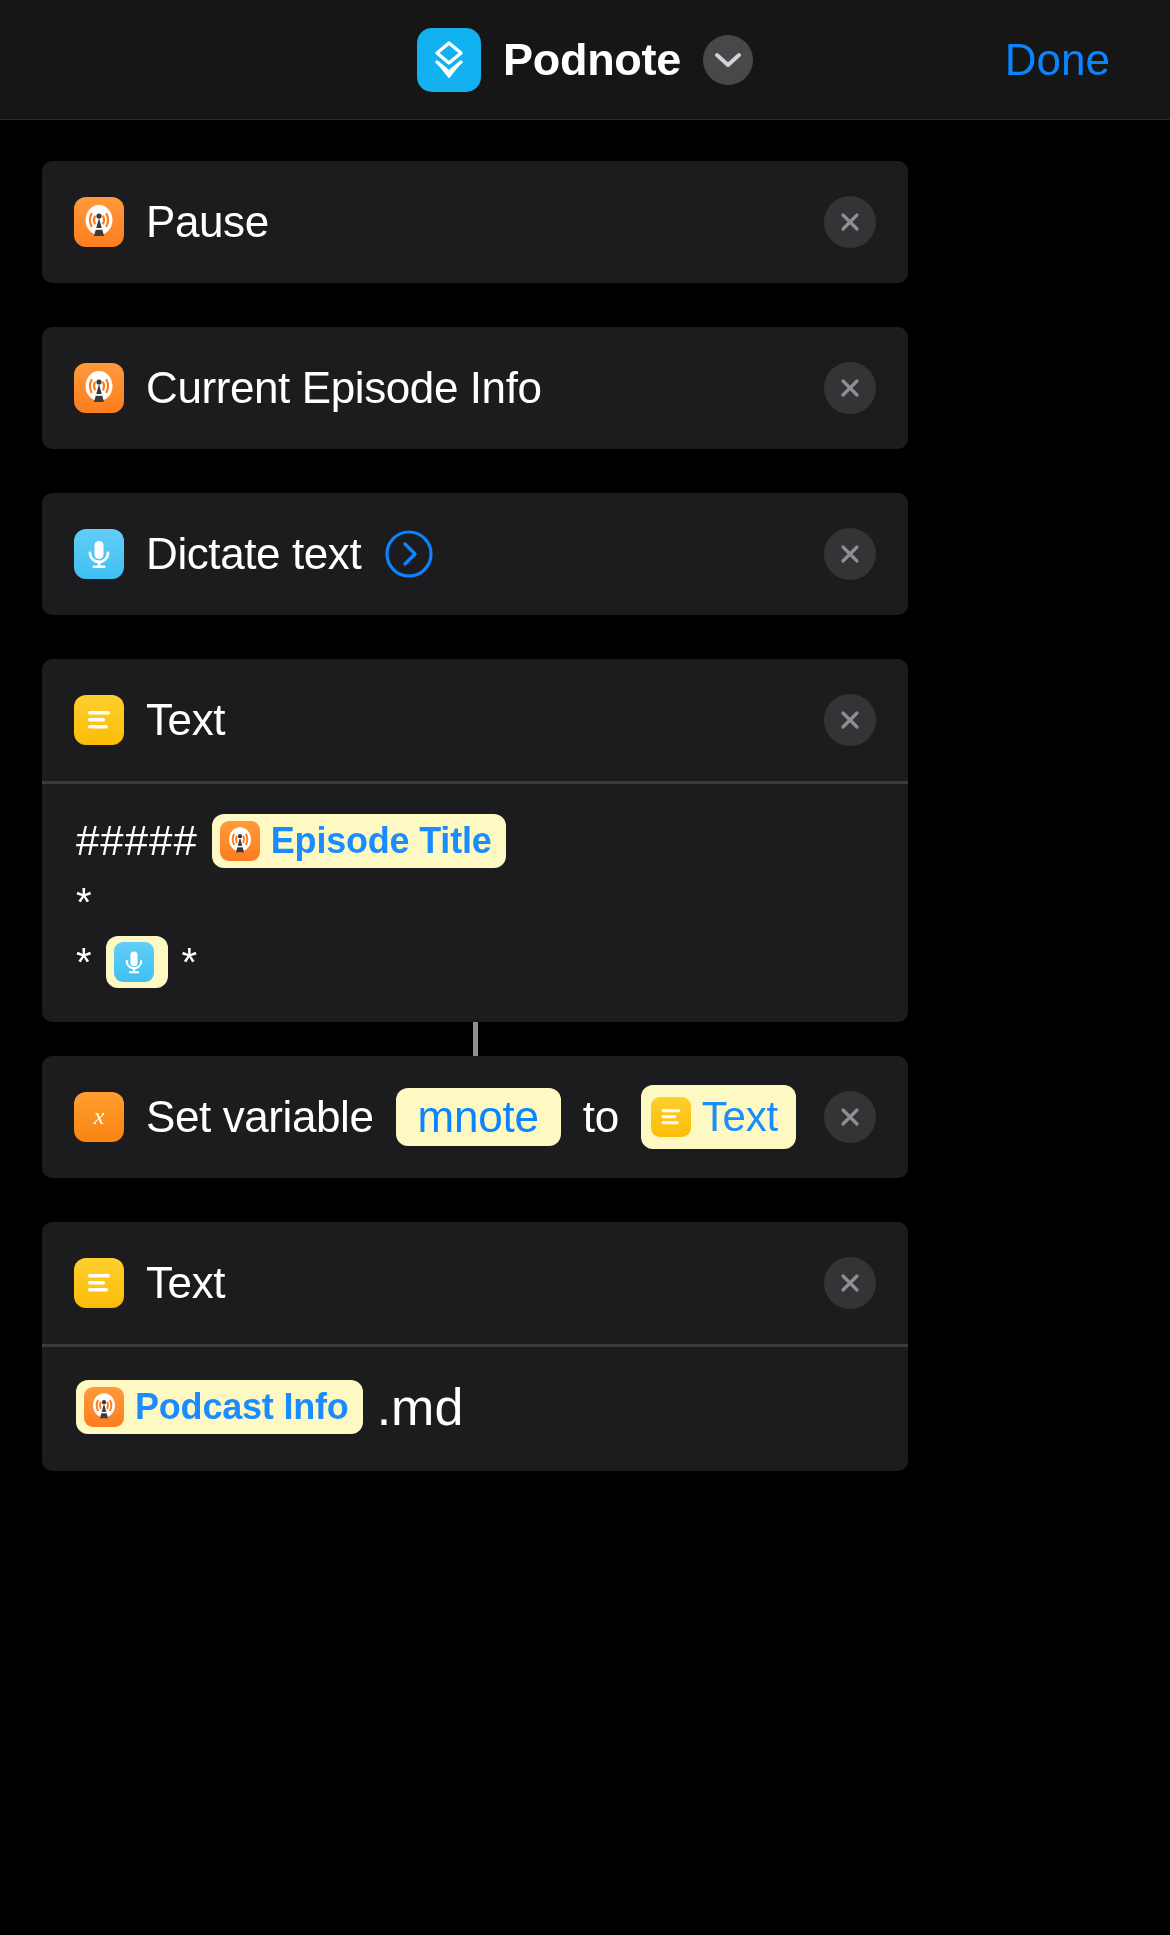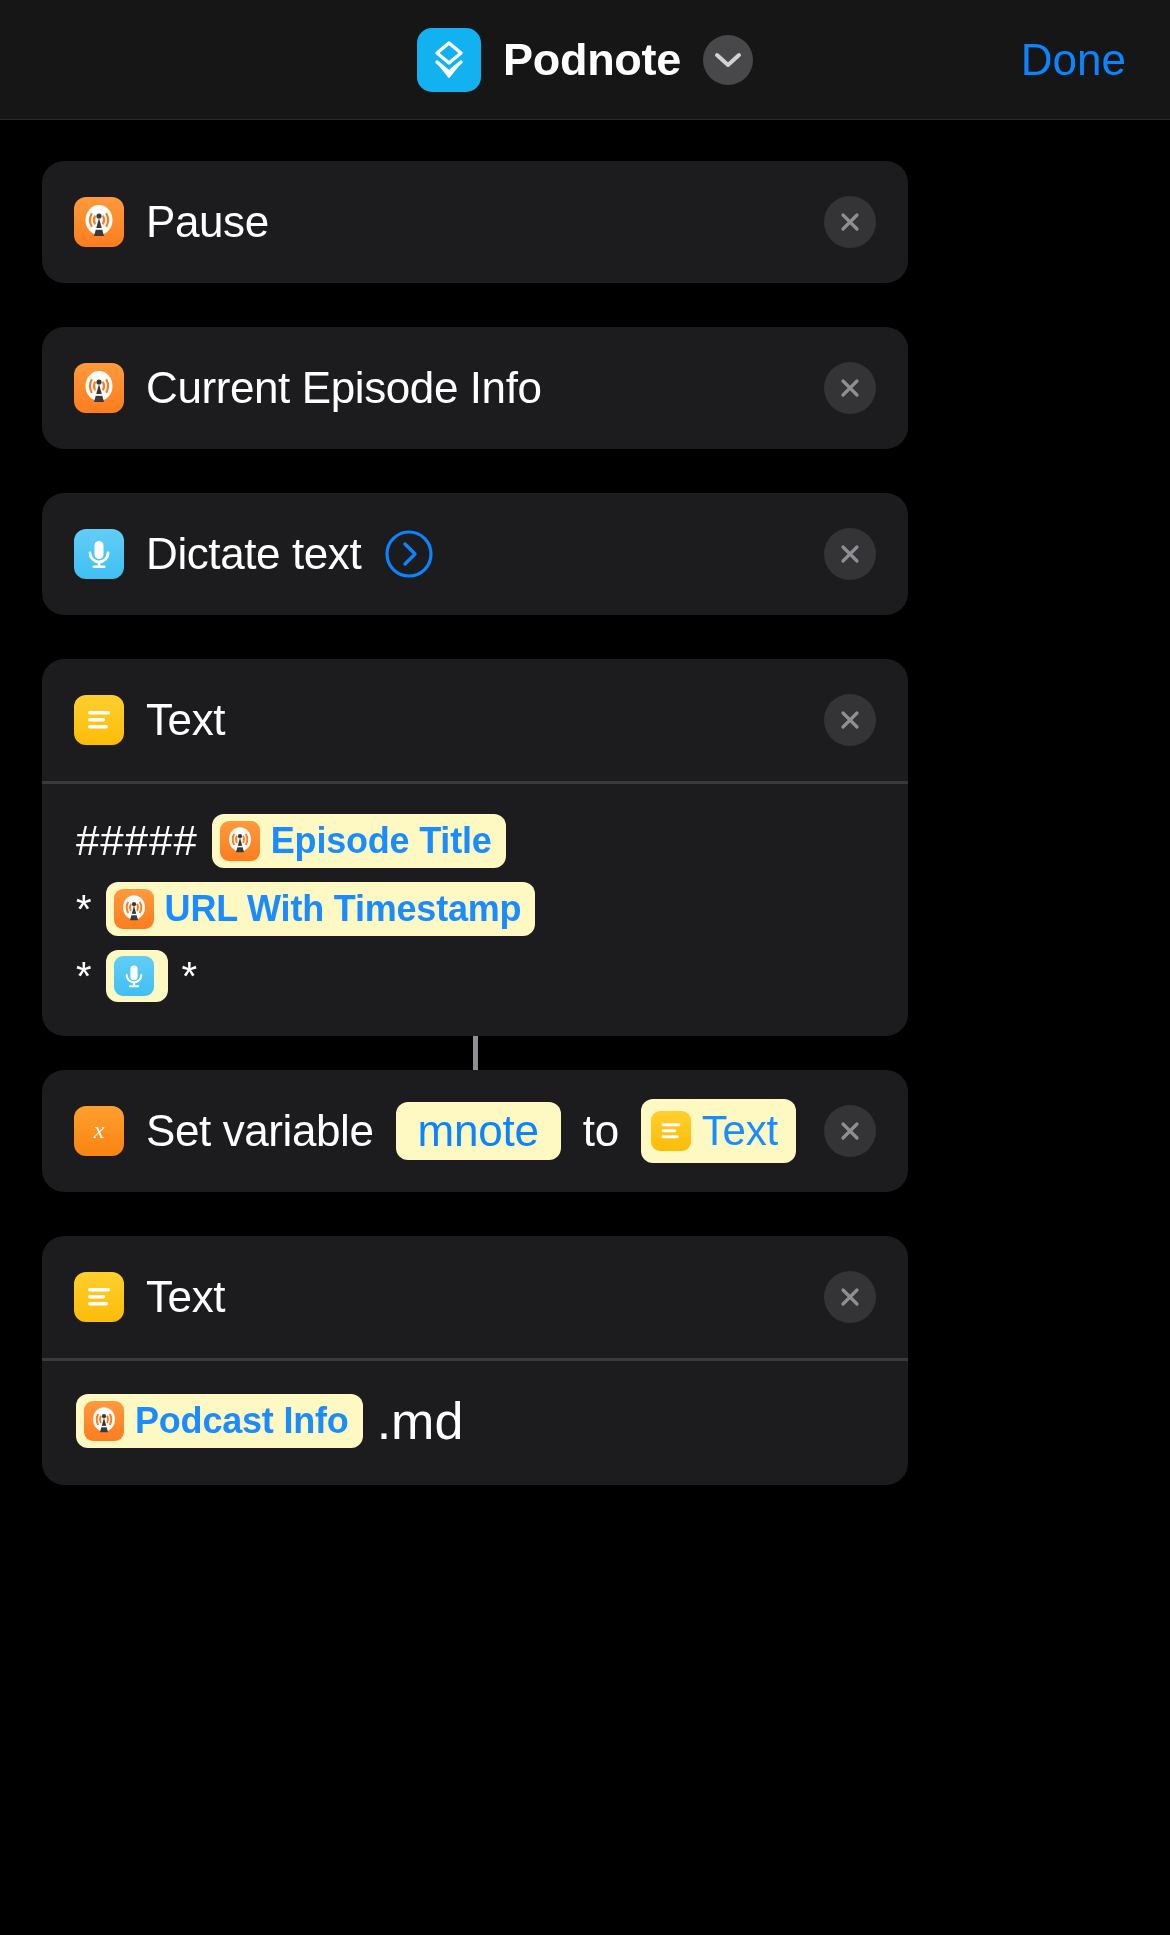--- a/index.html
+++ b/index.html
@@ -55,39 +55,39 @@
     border-radius: 25px;
     background: #48484a;
     display: flex;
     align-items: center;
     justify-content: center;
     flex: none;
   }
 
   .done-btn {
     position: absolute;
-    right: 44px;
+    right: 60px;
     top: 50%;
     transform: translateY(-50%);
     font-size: 44px;
     color: #0a84ff;
     font-weight: normal;
     white-space: nowrap;
   }
 
   
   .action-list {
     padding: 41px 42px 0 42px;
     display: flex;
     flex-direction: column;
   }
 
   .action-card {
     background: #1c1c1e;
-    border-radius: 22px;
+    border-radius: 10px;
     width: 866px;
     position: relative;
   }
 
   .card-gap { height: 44px; }
 
   .card-head {
     display: flex;
     align-items: center;
     min-height: 122px;
@@ -383,35 +383,20 @@
               <path d="M21 17 L26 35 L16 35 Z" fill="#3a3a3c"></path>
               <rect x="17.5" y="27" width="7" height="1.8" fill="#ffffff"></rect>
             </svg>
           </span>
           <span class="token-label">Episode Title</span>
         </span>
       </div>
 
       <div class="body-line">
         <span class="star">*</span>
-        <span class="token">
-          <span class="action-icon small icon-overcast">
-            <svg width="34" height="34" viewBox="0 0 42 42">
-              <ellipse cx="21" cy="19" rx="13.5" ry="15" fill="#ffffff"></ellipse>
-              <path d="M13.5 13 A10 11.5 0 0 0 13.5 25" fill="none" stroke="#fc7d1e" stroke-width="2.4" stroke-linecap="round"></path>
-              <path d="M28.5 13 A10 11.5 0 0 1 28.5 25" fill="none" stroke="#fc7d1e" stroke-width="2.4" stroke-linecap="round"></path>
-              <path d="M16.8 15.5 A6 7 0 0 0 16.8 22.5" fill="none" stroke="#fc7d1e" stroke-width="2.4" stroke-linecap="round"></path>
-              <path d="M25.2 15.5 A6 7 0 0 1 25.2 22.5" fill="none" stroke="#fc7d1e" stroke-width="2.4" stroke-linecap="round"></path>
-              <circle cx="21" cy="15" r="2.6" fill="#3a3a3c"></circle>
-              <path d="M21 17 L26 35 L16 35 Z" fill="#3a3a3c"></path>
-              <rect x="17.5" y="27" width="7" height="1.8" fill="#ffffff"></rect>
-            </svg>
-          </span>
-          <span class="token-label">URL With Timestamp</span>
-        </span>
       </div>
 
       <div class="body-line">
         <span class="star">*</span>
         <span class="token">
           <span class="action-icon small icon-mic">
             <svg width="32" height="32" viewBox="0 0 40 40">
               <rect x="15.5" y="7" width="9" height="18" rx="4.5" fill="#ffffff"></rect>
               <path d="M11 19 A9 9 0 0 0 29 19" fill="none" stroke="#ffffff" stroke-width="2.8" stroke-linecap="round"></path>
               <rect x="18.8" y="27" width="2.6" height="5" fill="#ffffff"></rect>

